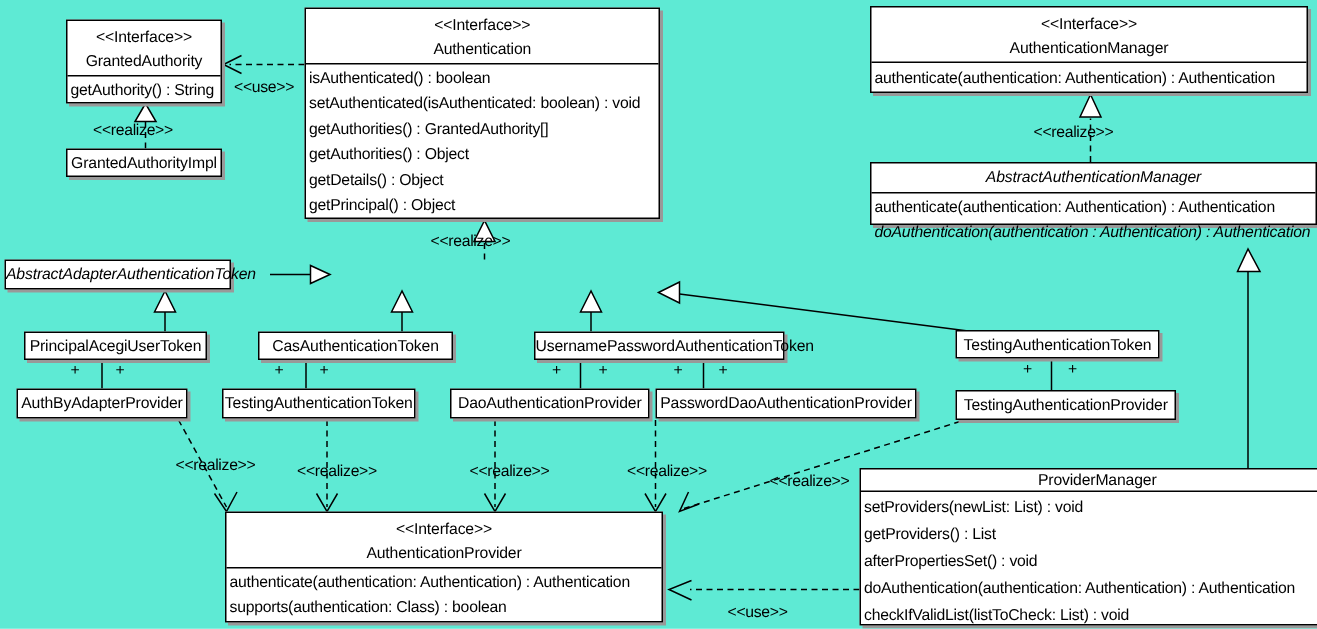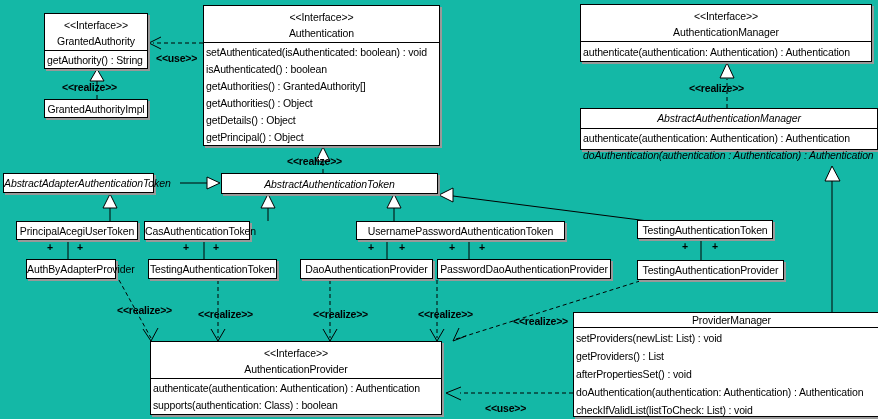--- a/index.html
+++ b/index.html
@@ -1,35 +1,35 @@
 <!DOCTYPE html>
 <html><head>
 <meta charset="utf-8">
 <style>
   html,body { margin:0; padding:0; }
   #canvas {
     position:relative; width:878px; height:419px;
-    background:#14b8a6; overflow:hidden;
+    background:#5eead4; overflow:hidden;
     font-family:"Liberation Sans", sans-serif;
     font-size:10.5px; color:#000; letter-spacing:-0.1px;
   }
   .cls {
     position:absolute; background:#fff; border:1px solid #000;
     box-sizing:border-box; box-shadow:2px 2px 0 #999;
   }
   .hdr { text-align:center; overflow:hidden; }
   .st  { line-height:15px; padding-top:4px; white-space:nowrap; }
   .nm  { line-height:17px; white-space:nowrap; }
   .cmp { border-top:1px solid #000; padding:1px 2px 0 2px; overflow:hidden; }
   .m   { line-height:17px; white-space:nowrap; letter-spacing:-0.15px; }
   .m18 .m { line-height:18px; }
   .it  { font-style:italic; }
   .simple { text-align:center; }
   .simple .nm { line-height:17px; padding-top:1px; }
-  .lbl { position:absolute; white-space:nowrap; letter-spacing:-0.2px;font-weight:bold; }
+  .lbl { position:absolute; white-space:nowrap; letter-spacing:-0.2px; }
   svg.wires { position:absolute; left:0; top:0; }
   svg.wires path, svg.wires polyline { stroke:#000; fill:none; stroke-width:1; }
   svg.wires polygon { stroke:#000; fill:#fff; stroke-width:1; }
   svg.wires .dash { stroke-dasharray:4,3; }
 </style>
 </head>
 <body>
 
 <div id="canvas">
 
@@ -99,22 +99,22 @@
   <div class="cls simple" style="left:44px;top:99px;width:104px;height:19px">
     <div class="nm">GrantedAuthorityImpl</div>
   </div>
 
   <div class="cls" style="left:203px;top:5px;width:237px;height:141px">
     <div class="hdr">
       <div class="st">&lt;&lt;Interface&gt;&gt;</div>
       <div class="nm">Authentication</div>
     </div>
     <div class="cmp">
+      <div class="m">isAuthenticated() : boolean</div>
       <div class="m">setAuthenticated(isAuthenticated: boolean) : void</div>
-      <div class="m">isAuthenticated() : boolean</div>
       <div class="m">getAuthorities() : GrantedAuthority[]</div>
       <div class="m">getAuthorities() : Object</div>
       <div class="m">getDetails() : Object</div>
       <div class="m">getPrincipal() : Object</div>
     </div>
   </div>
 
   <div class="cls" style="left:580px;top:4px;width:292px;height:58px">
     <div class="hdr">
       <div class="st">&lt;&lt;Interface&gt;&gt;</div>
@@ -132,41 +132,38 @@
     <div class="cmp">
       <div class="m">authenticate(authentication: Authentication) : Authentication</div>
       <div class="m it">doAuthentication(authentication : Authentication) : Authentication</div>
     </div>
   </div>
 
   <div class="cls simple" style="left:3px;top:173px;width:151px;height:20px">
     <div class="nm it">AbstractAdapterAuthenticationToken</div>
   </div>
 
-  <div class="cls simple" style="left:221px;top:173px;width:217px;height:21px">
-    <div class="nm it" style="line-height:19px">AbstractAuthenticationToken</div>
-  </div>
 
   <div class="cls simple" style="left:16px;top:221px;width:122px;height:19px">
     <div class="nm">PrincipalAcegiUserToken</div>
   </div>
 
-  <div class="cls simple" style="left:144px;top:221px;width:106px;height:19px">
+  <div class="cls simple" style="left:172px;top:221px;width:130px;height:19px">
     <div class="nm">CasAuthenticationToken</div>
   </div>
 
-  <div class="cls simple" style="left:356px;top:221px;width:209px;height:19px">
+  <div class="cls simple" style="left:356px;top:221px;width:167px;height:19px">
     <div class="nm">UsernamePasswordAuthenticationToken</div>
   </div>
 
   <div class="cls simple" style="left:637px;top:220px;width:136px;height:19px">
     <div class="nm">TestingAuthenticationToken</div>
   </div>
 
-  <div class="cls simple" style="left:26px;top:259px;width:90px;height:20px">
+  <div class="cls simple" style="left:11px;top:259px;width:114px;height:20px">
     <div class="nm">AuthByAdapterProvider</div>
   </div>
 
   <div class="cls simple" style="left:148px;top:259px;width:129px;height:20px">
     <div class="nm">TestingAuthenticationToken</div>
   </div>
 
   <div class="cls simple" style="left:300px;top:259px;width:133px;height:20px">
     <div class="nm">DaoAuthenticationProvider</div>
   </div>

